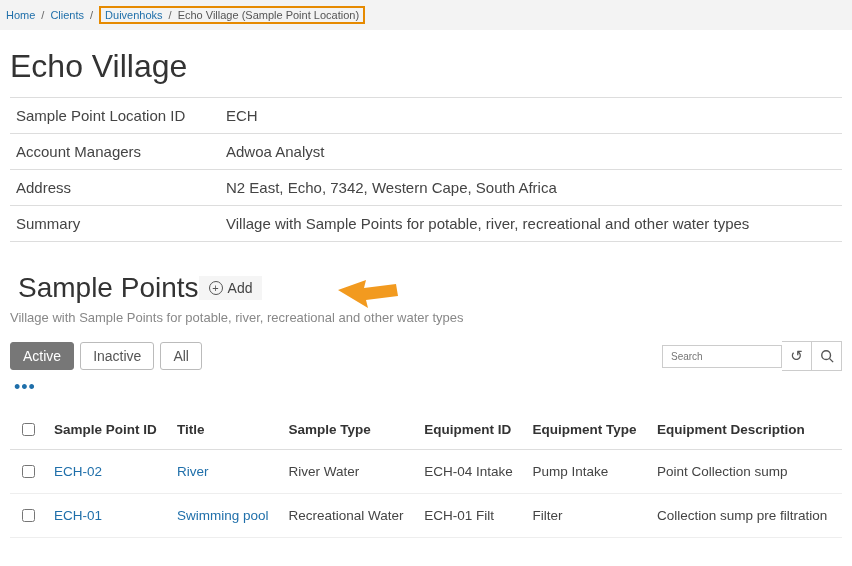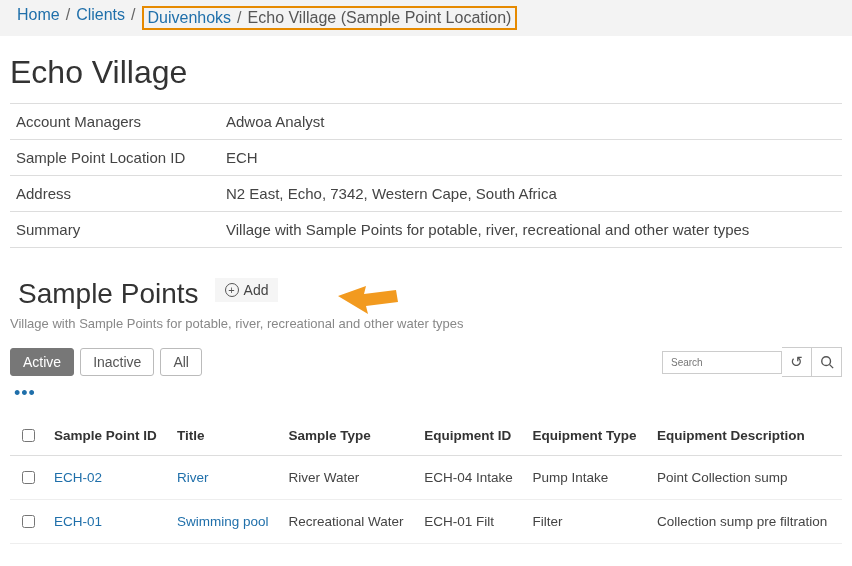--- a/index.html
+++ b/index.html
@@ -6,24 +6,24 @@
   body {
     margin: 0;
     font-family: -apple-system, BlinkMacSystemFont, "Segoe UI", Helvetica, Arial, sans-serif;
     font-size: 14px;
     color: #333;
     background: #fff;
     width: 852px;
   }
   .breadcrumb-bar {
     background: #f3f3f3;
-    padding: 6px 17px;
-    font-size: 16px;
+    padding: 6px 6px;
+    font-size: 11px;
     display: flex;
-    align-items: flex-start;
+    align-items: center;
     gap: 6px;
   }
   .breadcrumb-link { color: #1f6faa; text-decoration: none; cursor: pointer; }
   .breadcrumb-sep { color: #666; }
   .breadcrumb-current { color: #555; }
   .bc-highlight {
     border: 2px solid #e68a00;
     padding: 1px 4px;
     display: inline-flex;
     align-items: center;
@@ -44,23 +44,22 @@
     padding: 9px 6px;
     border-top: 1px solid #ddd;
     vertical-align: top;
     font-size: 15px;
     color: #444;
   }
   .detail-table tr:last-child td { border-bottom: 1px solid #ddd; }
   .detail-label { width: 210px; color: #444; }
   .section-row {
     display: flex;
-    align-items: flex-start;
+    align-items: center;
     margin: 30px 10px 4px 18px;
-    gap: 16px;
     position: relative;
   }
   .section-title {
     font-size: 28px;
     font-weight: 400;
     color: #333;
   }
   .add-btn {
     display: inline-flex;
     align-items: center;
@@ -174,26 +173,26 @@
     <span class="breadcrumb-sep">/</span>
     <span class="breadcrumb-current">Echo Village (Sample Point Location)</span>
   </span>
 </div>
 
 <h1 class="page-title">Echo Village</h1>
 
 <table class="detail-table">
   <tbody>
       <tr>
+    <td class="detail-label">Sample Point Location ID</td>
+    <td>ECH</td>
+  </tr>
+  <tr>
     <td class="detail-label">Account Managers</td>
     <td>Adwoa Analyst</td>
-  </tr>
-  <tr>
-    <td class="detail-label">Sample Point Location ID</td>
-    <td>ECH</td>
   </tr>
   <tr>
     <td class="detail-label">Address</td>
     <td>N2 East, Echo, 7342, Western Cape, South Africa</td>
   </tr>
   <tr>
     <td class="detail-label">Summary</td>
     <td>Village with Sample Points for potable, river, recreational and other water types</td>
   </tr>
 </tbody>

